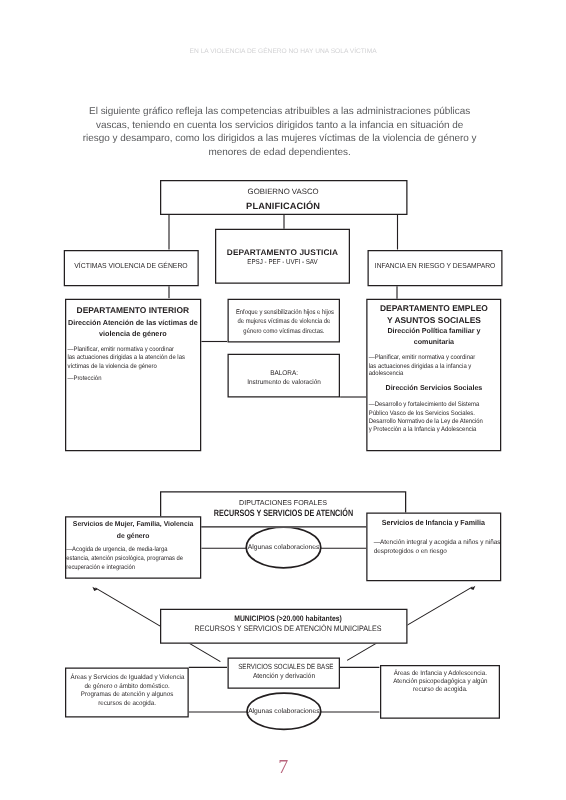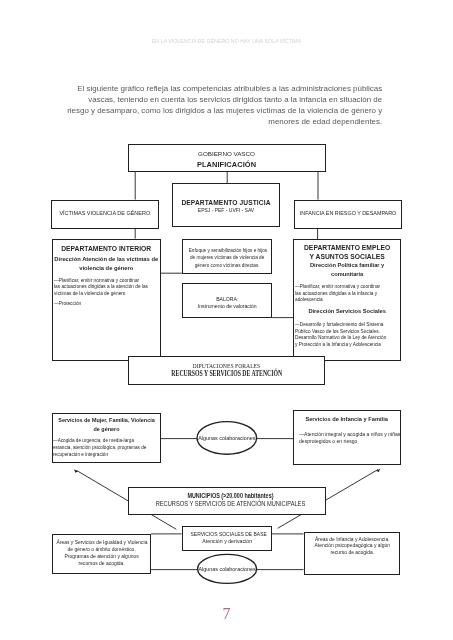--- a/index.html
+++ b/index.html
@@ -9,21 +9,21 @@
     -webkit-font-smoothing:antialiased;
     position:relative; overflow:hidden;
   }
   .page { position:absolute; left:0; top:0; width:453px; height:640px; }
   #running-head {
     position:absolute; left:0; top:38px; width:453px; text-align:center;
     font-size:5.3px; letter-spacing:0px; color:#d2d2d4; white-space:nowrap;
   }
   #intro {
     position:absolute; left:65.2px; top:84.2px; width:317px;
-    font-size:7.95px; line-height:10.8px; color:#58595b; text-align:right;
+    font-size:7.95px; line-height:10.8px; color:#58595b; text-align:center;
   }
   #page-number {
     position:absolute; left:0; top:605px; width:453px; text-align:center;
     font-size:16px; color:#b9657d; font-family:"Liberation Serif", serif;
   }
   
   #diagram { position:absolute; left:0; top:0; width:453px; height:640px; }
   .node {
     position:absolute; box-sizing:border-box; border:1px solid #231f20;
     background:#ffffff; color:#231f20;
@@ -32,21 +32,21 @@
 
   
   .n-gobierno    { left:127.5px; top:144px;   width:198px;   height:28px; }
   .n-victimas    { left:51.4px;  top:199.6px; width:107.6px; height:29.2px; }
   .n-justicia    { left:172.4px; top:183.1px; width:108px;   height:44.2px; }
   .n-infriesgo   { left:293.6px; top:199.6px; width:108.1px; height:29px; }
   .n-interior    { left:51.5px;  top:238.8px; width:109.5px; height:122px; }
   .n-enfoque     { left:181.8px; top:238.6px; width:90.3px;  height:35.3px; }
   .n-balora      { left:181.6px; top:282.9px; width:90.5px;  height:34.7px; }
   .n-empleo      { left:293.3px; top:239.3px; width:107.7px; height:121.4px; }
-  .n-diputaciones{ left:127.7px; top:356px; width:197.5px; height:28.6px;font-family:Liberation Serif, serif; }
+  .n-diputaciones{ left:127.7px; top:393px; width:197.5px; height:28.6px; }
   .n-servmujer   { left:52px;    top:413.3px; width:109px;   height:49.7px; }
   .n-servinfancia{ left:293.3px; top:410.4px; width:107.3px; height:54.2px; }
   .n-municipios  { left:127.7px; top:487.2px; width:197.9px; height:28.3px; }
   .n-areasig     { left:51.7px;  top:533.7px; width:99.3px;  height:40.7px; }
   .n-servbase    { left:181.6px; top:526.3px; width:90.4px;  height:25.2px; }
   .n-areasinf    { left:303.5px; top:531.7px; width:96.5px;  height:43.2px; }
 
   
   .node .l1, .node .l2, .node .lbl, .node .ttl,
   .node .sub, .node .bdy, .node .txt { position:absolute; left:0; right:0; text-align:center; transform-origin:center top; }

